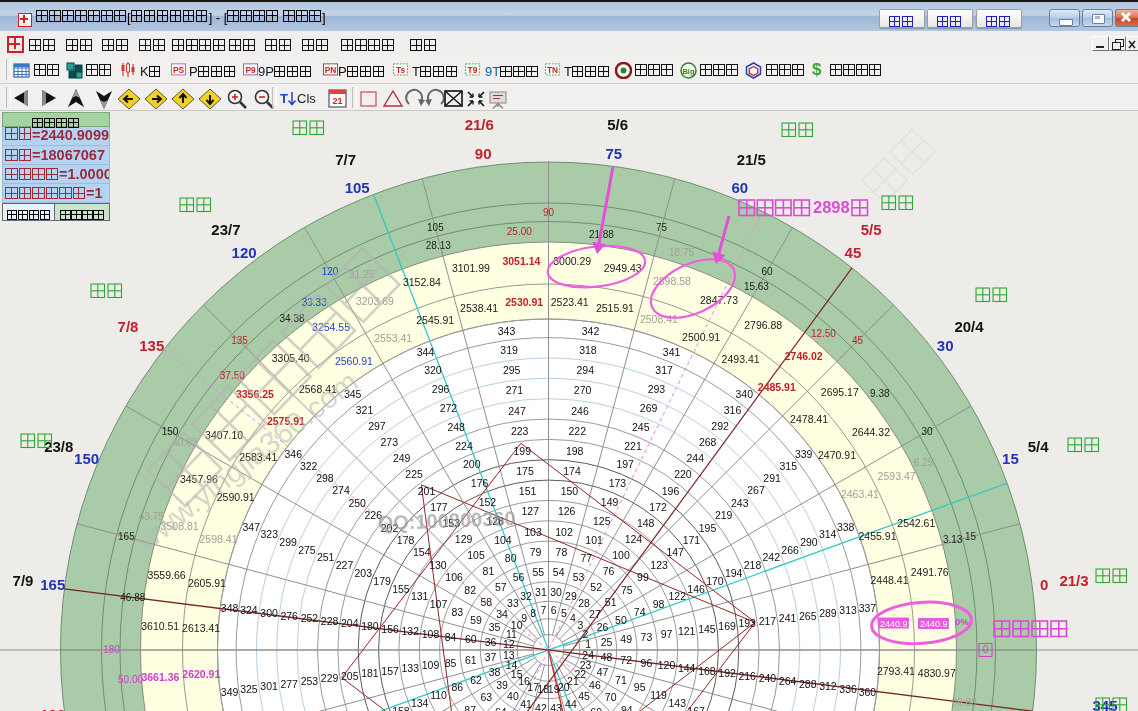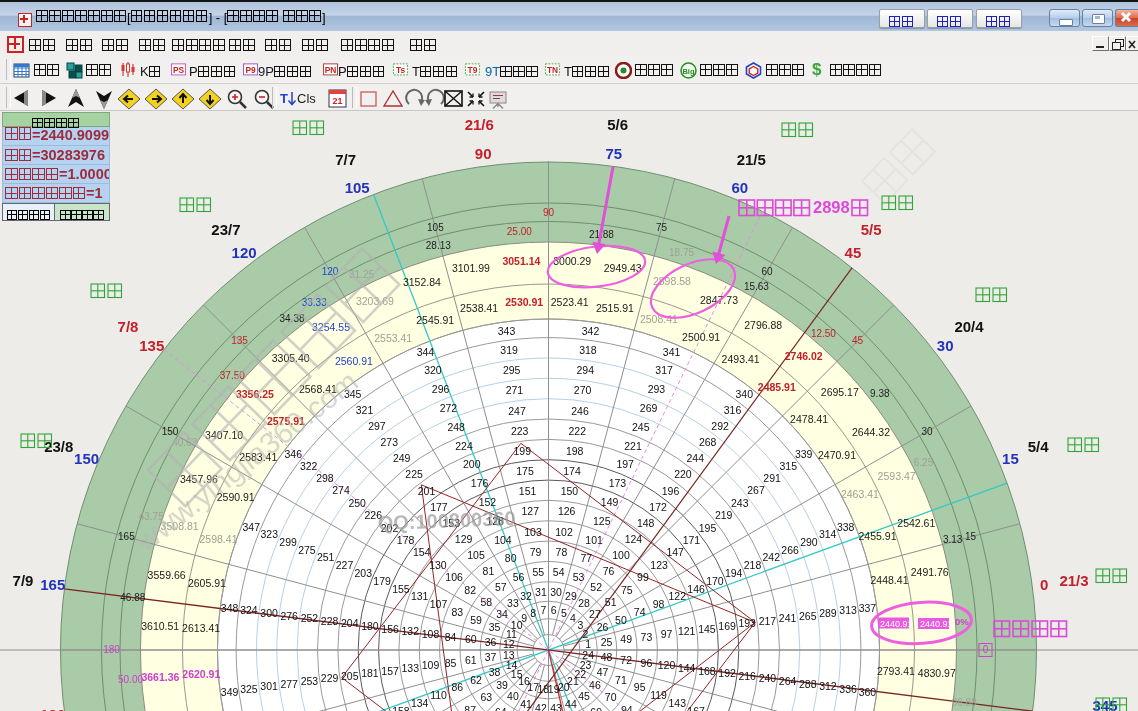--- a/index.html
+++ b/index.html
@@ -837,21 +837,21 @@
 <div style="position:absolute;left:2px;top:112px;width:108px;font-family:'Liberation Sans'">
     <div style="height:15px;background:#a6d3a2;border:1px solid #7fa87f;box-sizing:border-box;text-align:center;padding-top:1px"><i class="cj" style="width:10.5px;height:10.5px;border-width:1.0px;color:#000;margin-right:1.5px"></i><i class="cj" style="width:10.5px;height:10.5px;border-width:1.0px;color:#000;margin-right:1.5px"></i><i class="cj" style="width:10.5px;height:10.5px;border-width:1.0px;color:#000;margin-right:1.5px"></i><i class="cj" style="width:10.5px;height:10.5px;border-width:1.0px;color:#000;margin-right:1.5px"></i></div>
     <div style="height:19px;background:#b5d3f0;border:1px solid #9dbcda;border-top:none;box-sizing:border-box;display:flex;align-items:flex-start;padding-left:2px;overflow:hidden">
       <i class="cj" style="width:12.5px;height:12.5px;border-width:1.4px;color:#9c2b3c;margin-right:1px"></i>
       <i class="cj" style="width:12.5px;height:12.5px;border-width:1.4px;color:#9c2b3c;margin-right:1px"></i>
       <span style="font:bold 14.5px 'Liberation Sans';color:#9c2b3c;letter-spacing:0">=2440.9099</span>
     </div>
     <div style="height:19px;background:#b5d3f0;border:1px solid #9dbcda;border-top:none;box-sizing:border-box;display:flex;align-items:center;padding-left:2px;overflow:hidden">
       <i class="cj" style="width:12.5px;height:12.5px;border-width:1.4px;color:#9c2b3c;margin-right:1px"></i>
       <i class="cj" style="width:12.5px;height:12.5px;border-width:1.4px;color:#9c2b3c;margin-right:1px"></i>
-      <span style="font:bold 14.5px 'Liberation Sans';color:#9c2b3c;letter-spacing:0">=30283976</span>
+      <span style="font:bold 14.5px 'Liberation Sans';color:#9c2b3c;letter-spacing:0">=18067067</span>
     </div>
     <div style="height:19px;background:#b5d3f0;border:1px solid #9dbcda;border-top:none;box-sizing:border-box;display:flex;align-items:center;padding-left:2px;overflow:hidden">
       <i class="cj" style="width:12.5px;height:12.5px;border-width:1.4px;color:#9c2b3c;margin-right:1px"></i>
       <i class="cj" style="width:12.5px;height:12.5px;border-width:1.4px;color:#9c2b3c;margin-right:1px"></i>
       <i class="cj" style="width:12.5px;height:12.5px;border-width:1.4px;color:#9c2b3c;margin-right:1px"></i>
       <i class="cj" style="width:12.5px;height:12.5px;border-width:1.4px;color:#9c2b3c;margin-right:1px"></i>
       <span style="font:bold 14.5px 'Liberation Sans';color:#9c2b3c;letter-spacing:0">=1.00000</span>
     </div>
     <div style="height:19px;background:#b5d3f0;border:1px solid #9dbcda;border-top:none;box-sizing:border-box;display:flex;align-items:center;padding-left:2px;overflow:hidden">
       <i class="cj" style="width:12.5px;height:12.5px;border-width:1.4px;color:#9c2b3c;margin-right:1px"></i>

